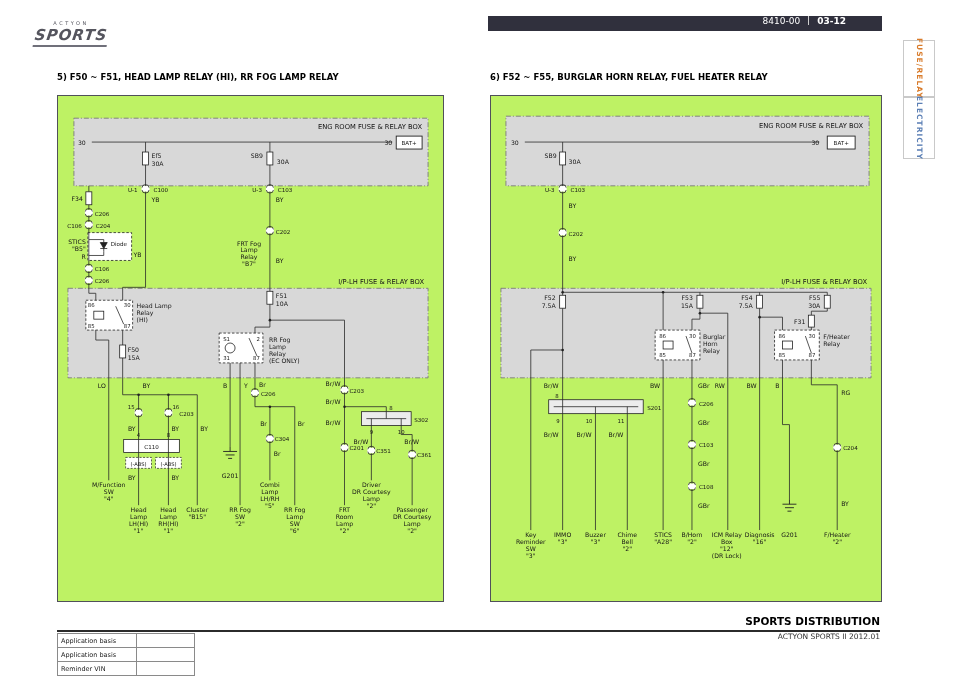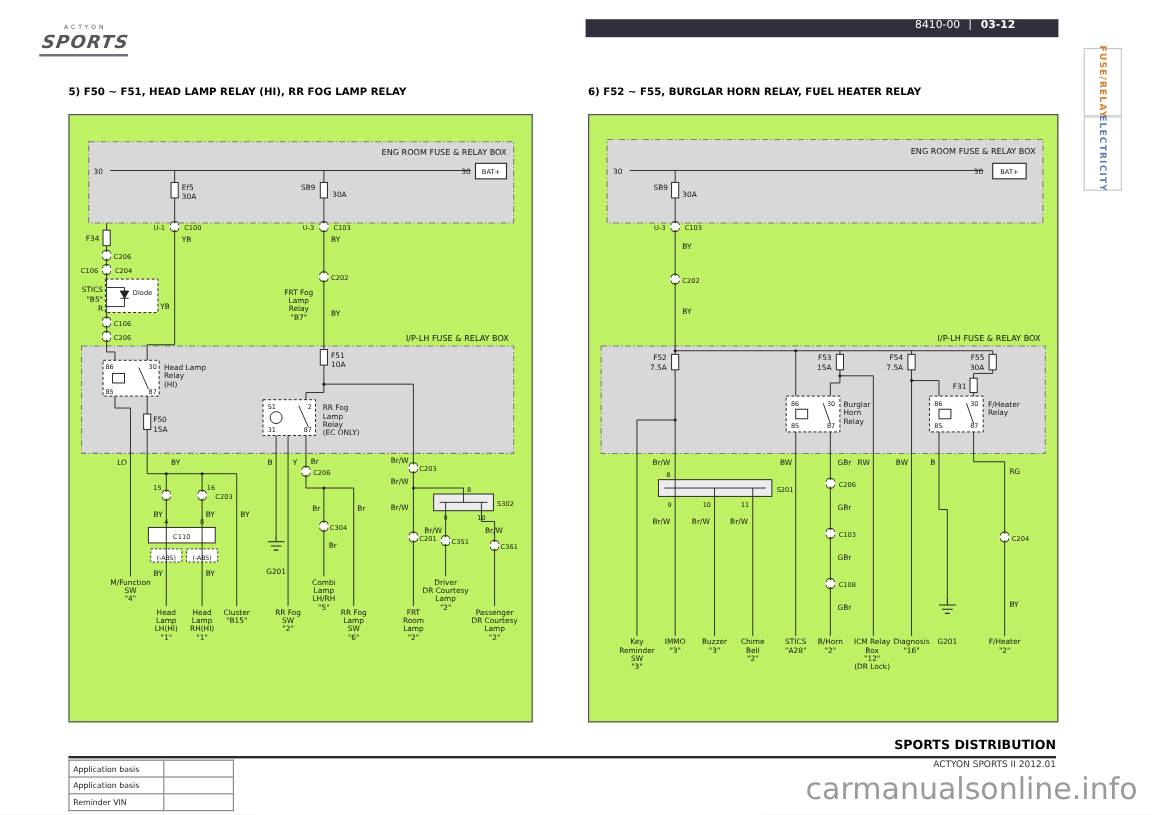--- a/index.html
+++ b/index.html
@@ -438,15 +438,14 @@
       <td class="lab">Application basis</td>
       <td class="val"></td>
     </tr>
     <tr>
       <td class="lab">Reminder VIN</td>
       <td class="val"></td>
     </tr>
   </tbody>
     </table>
 
-  <div class="wm">carmanualsonline.info</div>
 
 </div>
 
 </body></html>

